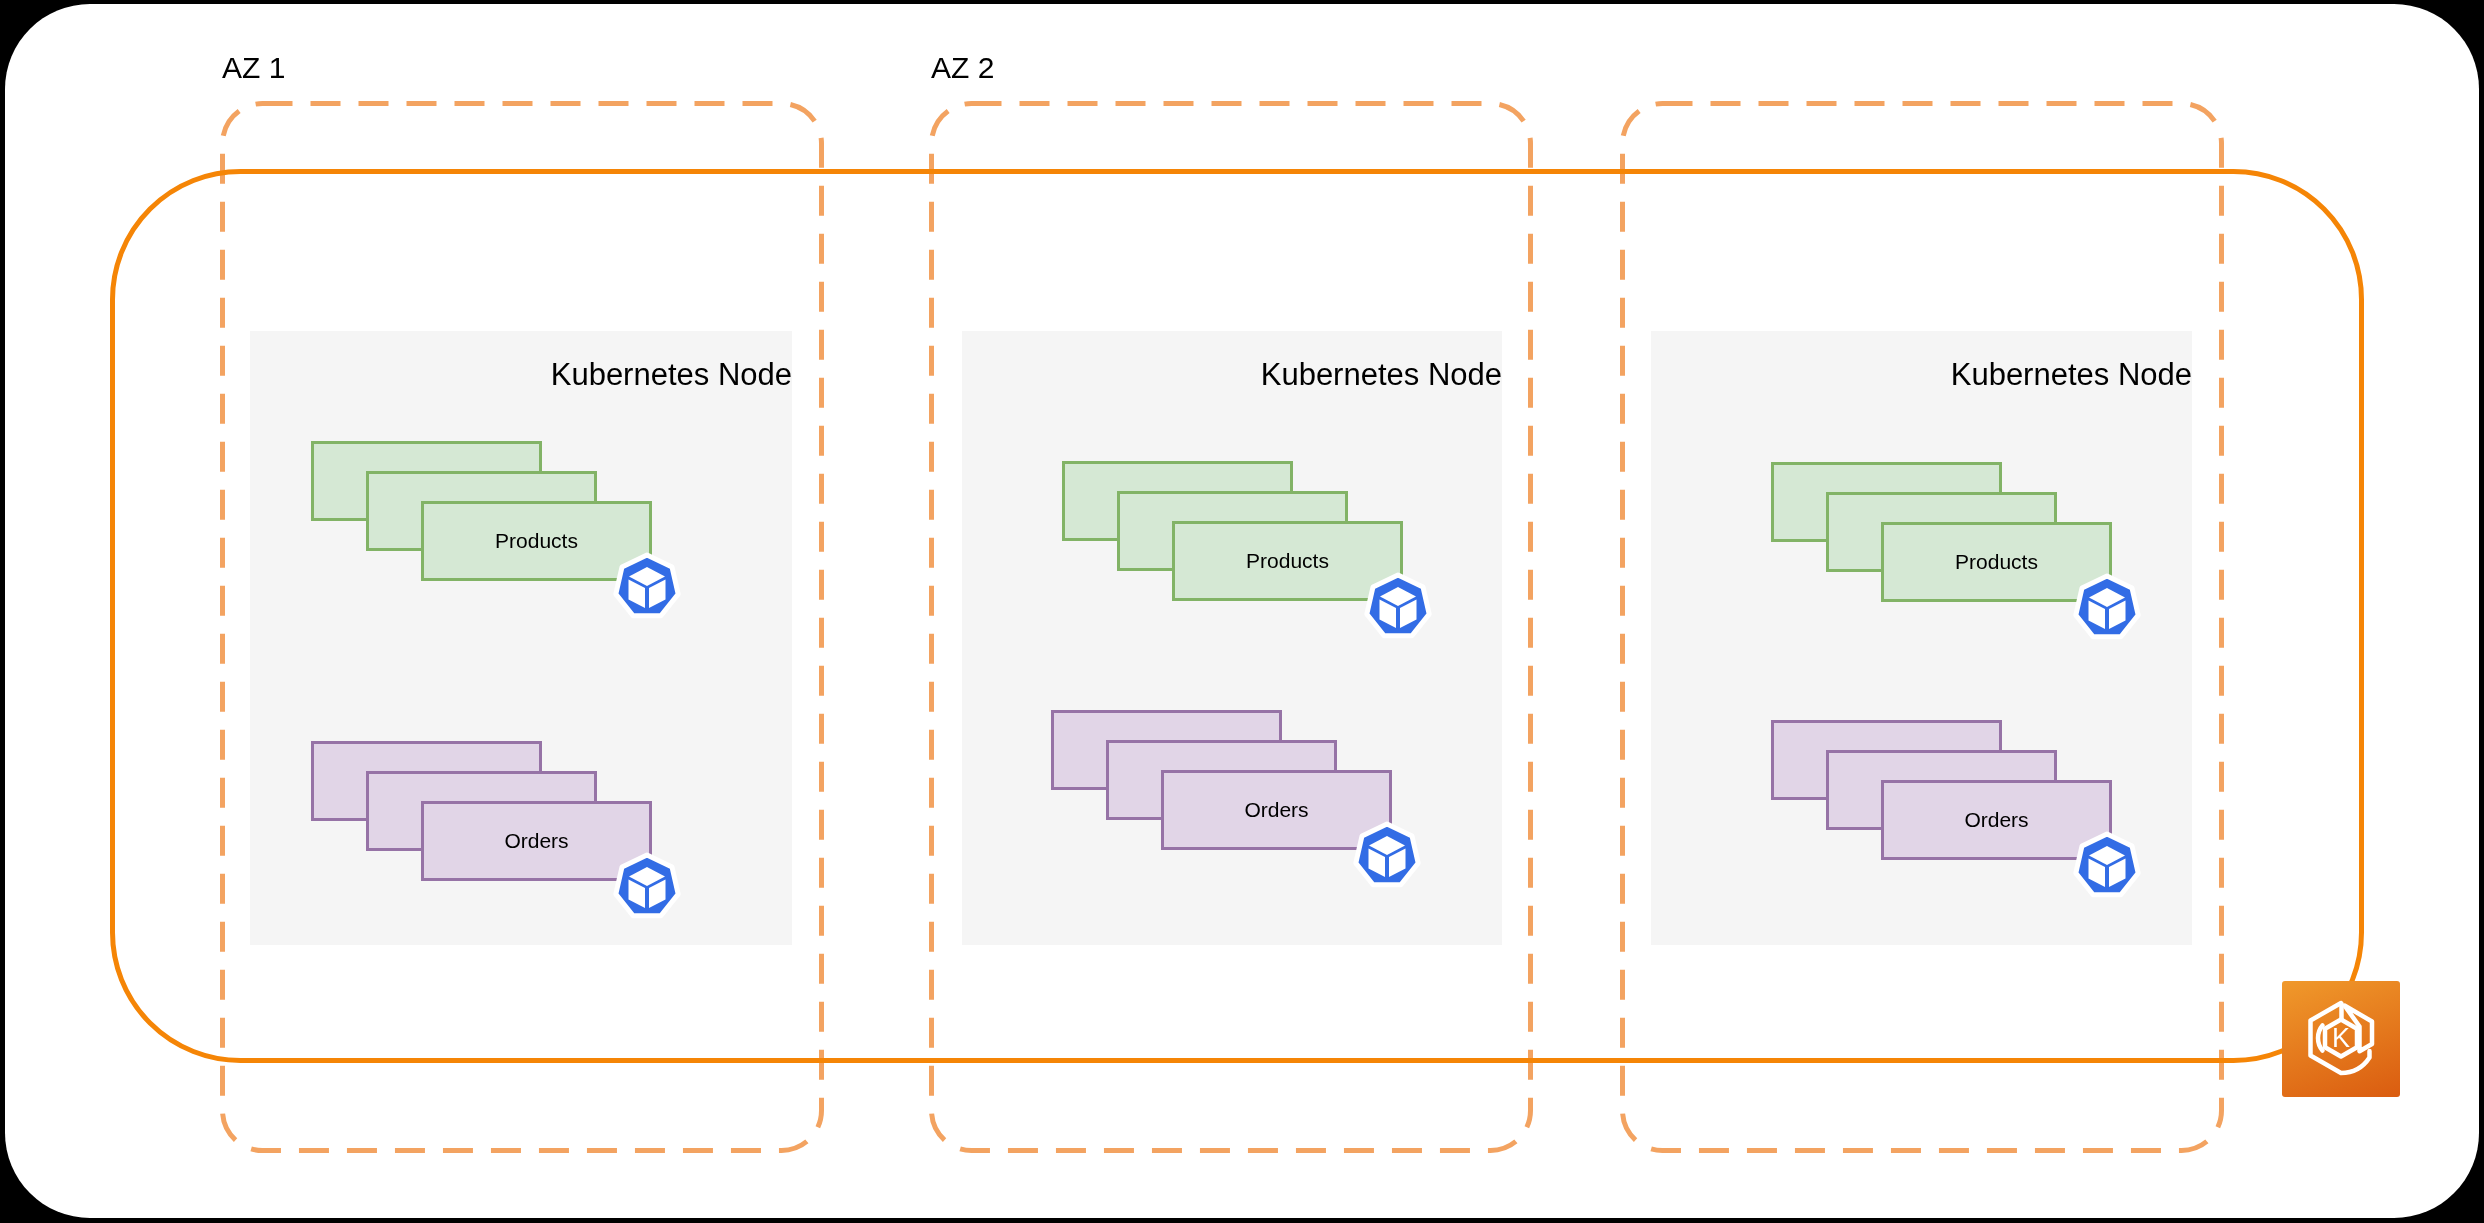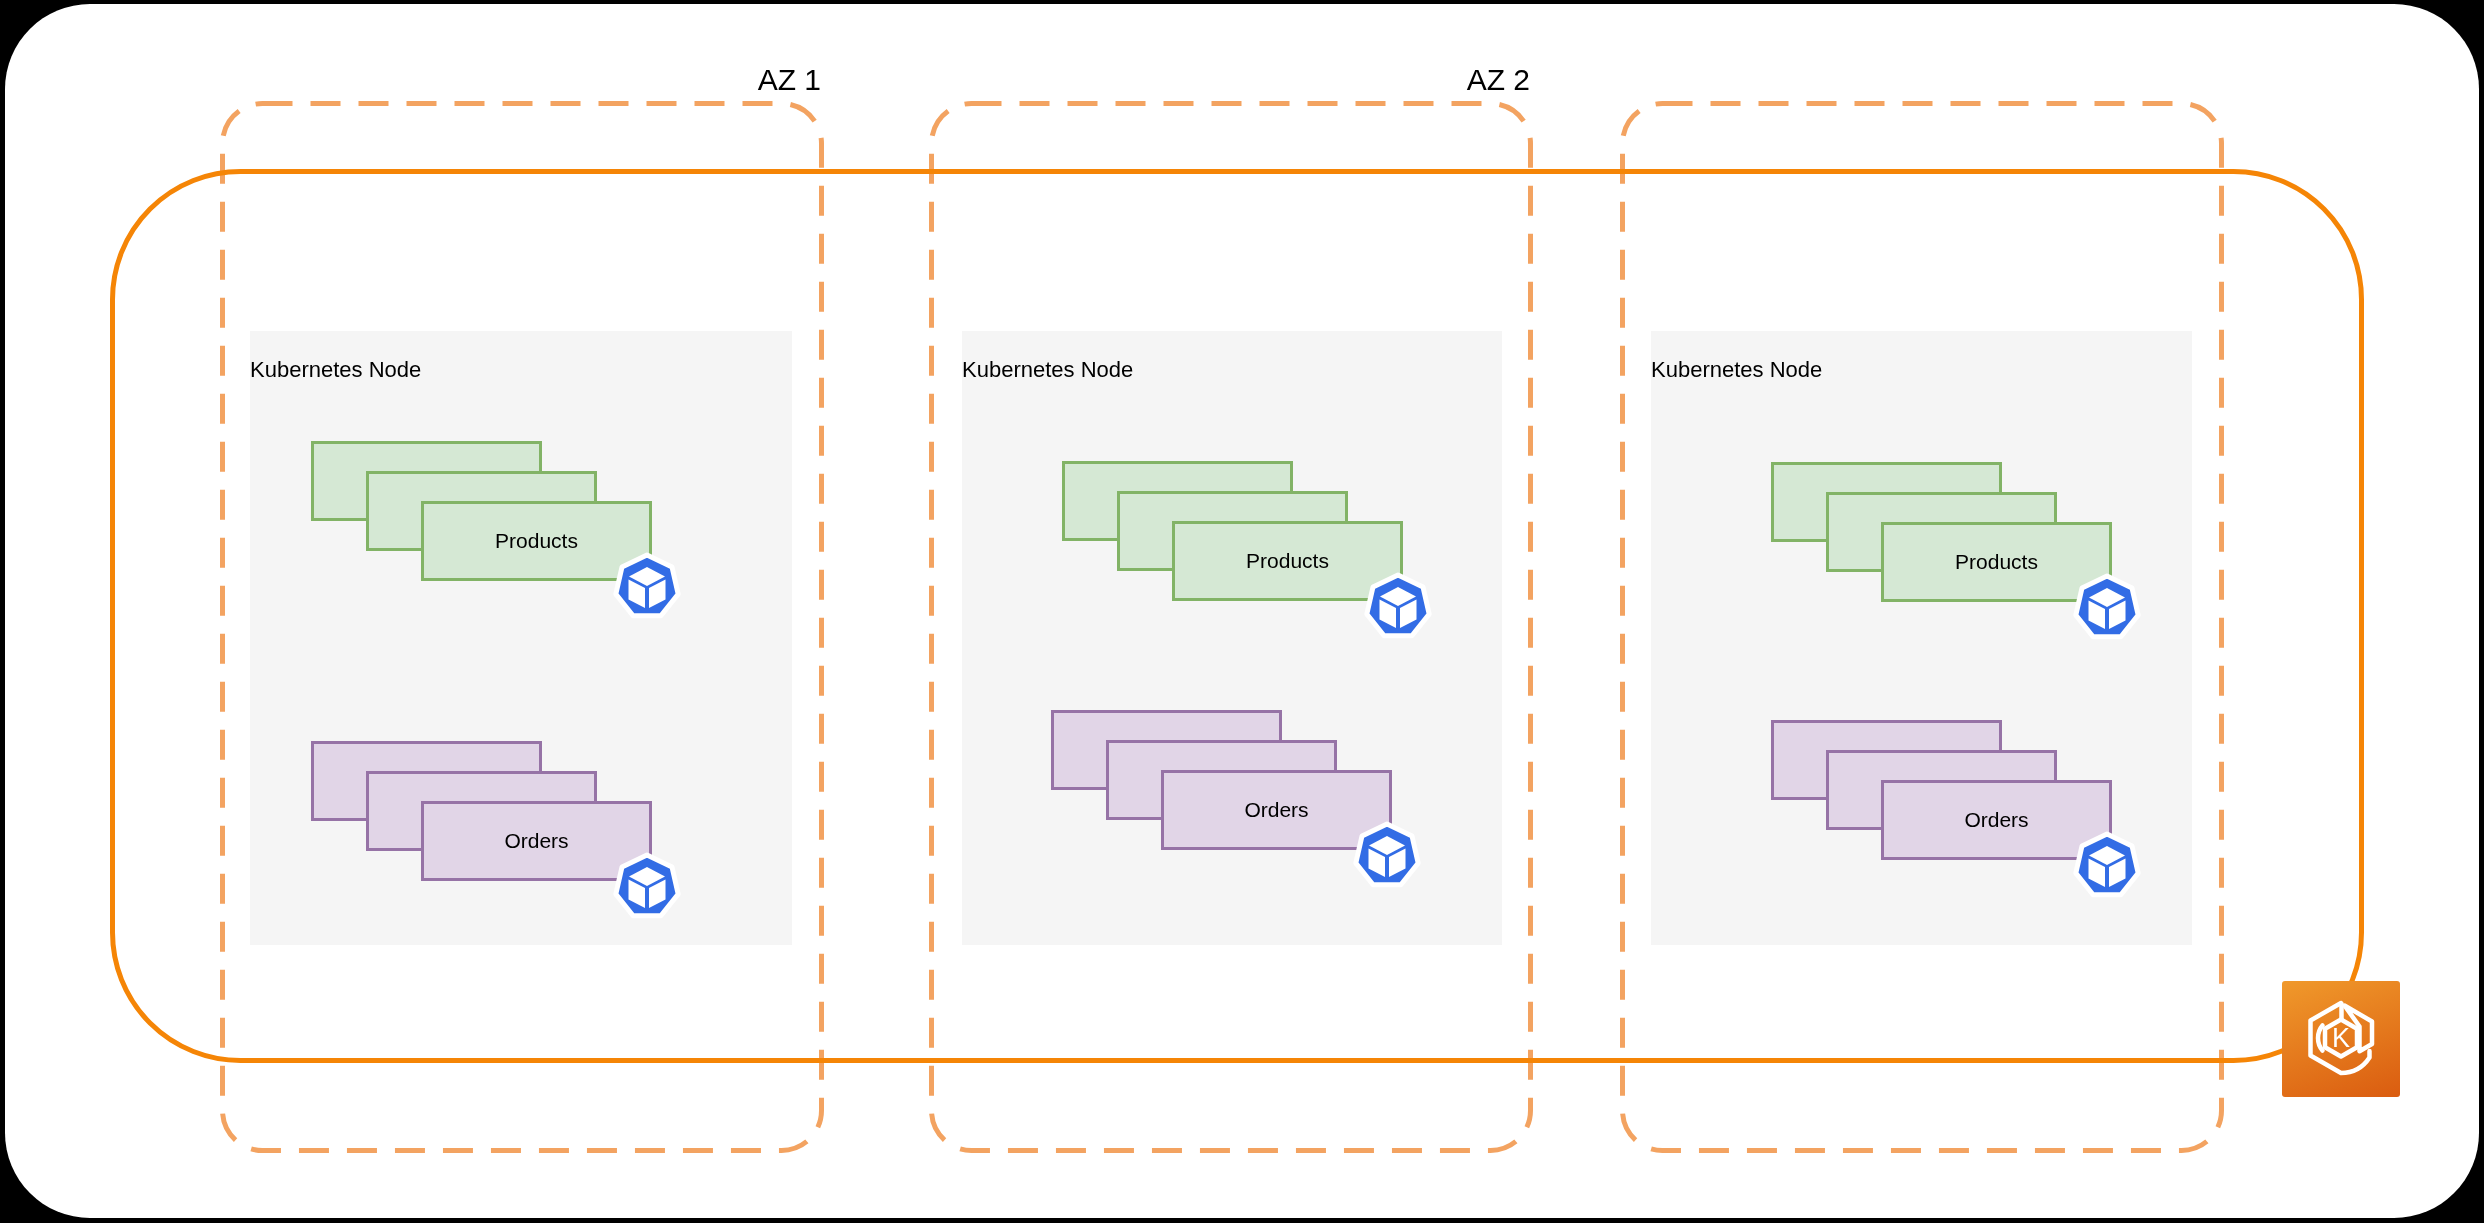--- a/index.html
+++ b/index.html
@@ -8,27 +8,27 @@
     font-family:"Liberation Sans",sans-serif;color:var(--label-text,#000);
   }
   .canvas{
     position:absolute;left:5px;top:4px;width:2474px;height:1214px;
     background:#fff;border-radius:85px;
   }
   svg.wires{position:absolute;left:0;top:0;width:2484px;height:1223px;}
   rect.az-rect{fill:none;stroke:var(--az-border);stroke-width:5;stroke-dasharray:30 18;}
   rect.cluster-rect{fill:none;stroke:var(--cluster-border);stroke-width:5;}
   .az-label{
-    position:absolute;top:60px;width:599px;text-align:right;
+    position:absolute;top:48px;width:599px;text-align:left;
     font-size:30px;line-height:40px;color:var(--label-text);
   }
   .node{
     position:absolute;top:331px;height:614px;background:var(--node-fill);
   }
-  .node-title{padding-top:26px;text-align:left;font-size:22px;color:var(--label-text);}
+  .node-title{padding-top:26px;text-align:right;font-size:31px;color:var(--label-text);}
   .stack{position:absolute;width:341px;height:140px;}
   .layer{
     position:absolute;width:231px;height:80px;box-sizing:border-box;border:3px solid;
   }
   .stack.products .layer{background:var(--products-fill);border-color:var(--products-stroke);}
   .stack.orders   .layer{background:var(--orders-fill);border-color:var(--orders-stroke);align-items:center;}
   .l0{left:0;top:0}
   .l1{left:55px;top:30px}
   .l2{left:110px;top:60px;display:flex;align-items:center;justify-content:center;}
   .pod-label{font-size:21px;color:var(--label-text);}

